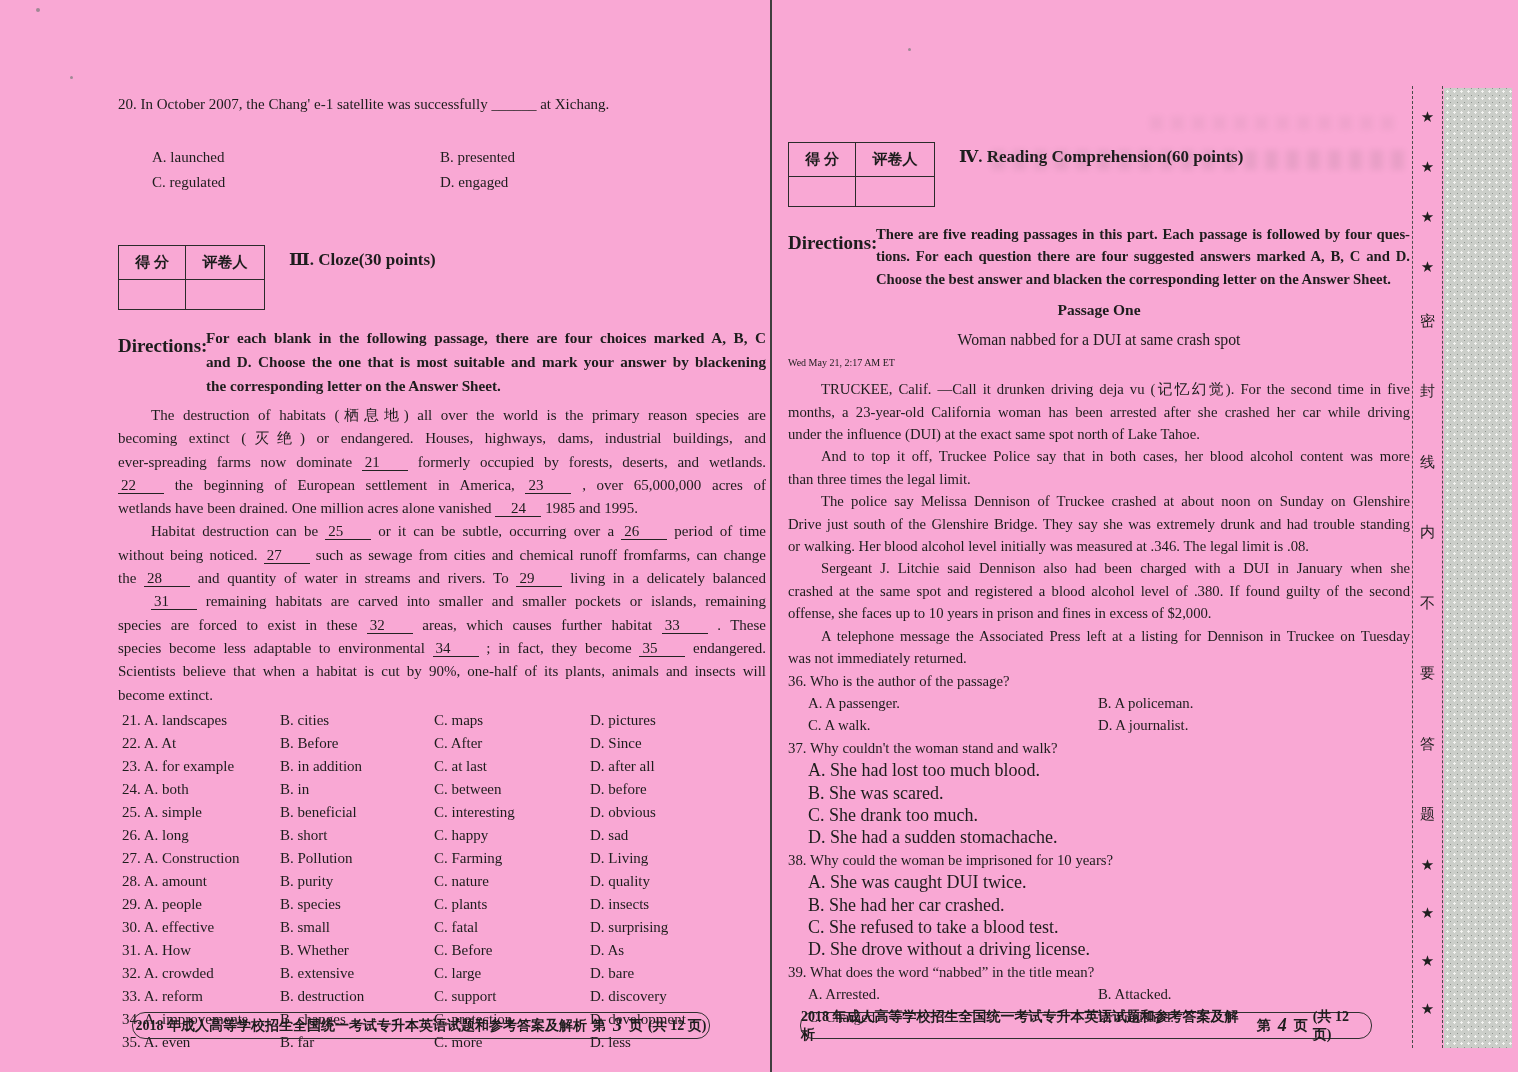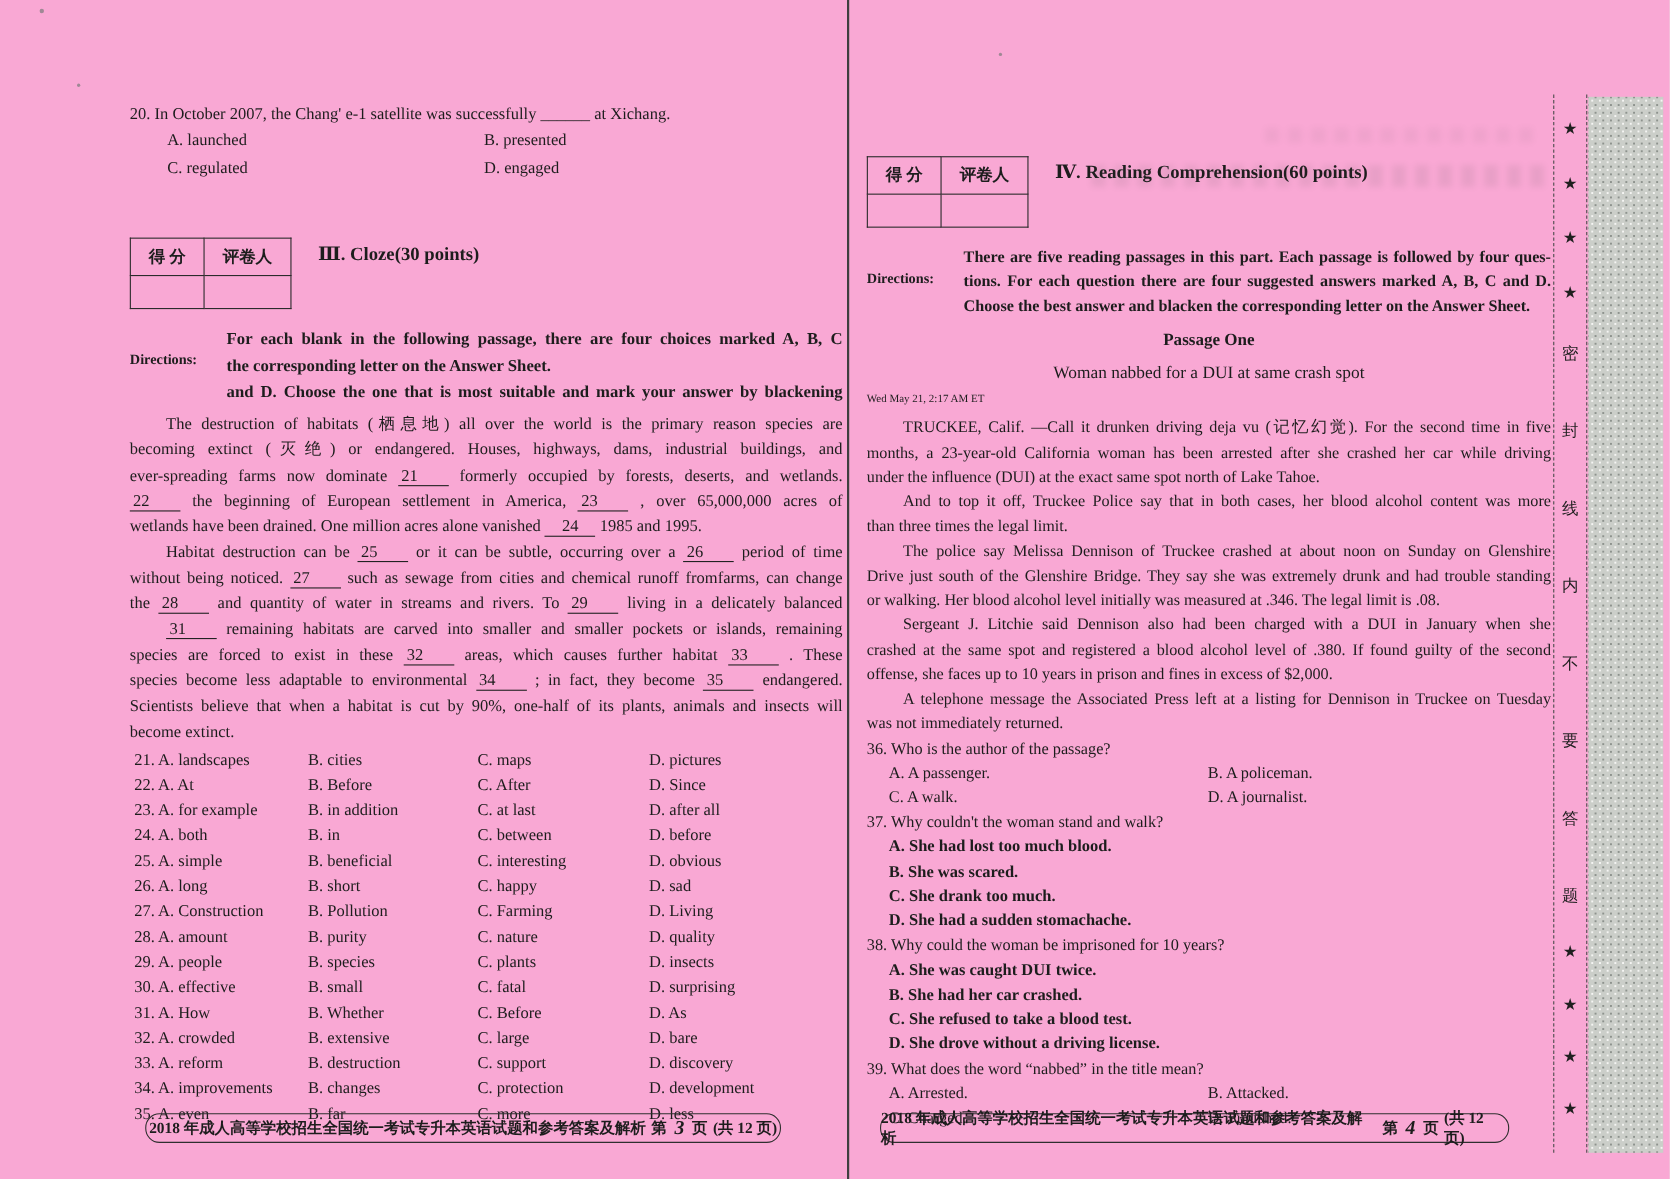--- a/index.html
+++ b/index.html
@@ -4,36 +4,36 @@
 <style>
   html,body{margin:0;padding:0;background:#e9e9e7;}
   .sheet{position:relative;width:1518px;height:1072px;background:#f9a8d4;overflow:hidden;
          font-family:"Liberation Serif","DejaVu Serif",serif;color:#1d1d1d;}
   .page{position:absolute;}
   .page-left{left:118px;top:92px;width:648px;}
   .page-right{left:788px;top:106px;width:622px;}
 
   
   .qline{font-size:15px;line-height:24px;}
-  .pairs{padding-left:34px;}
+  .pairs{padding-left:34px;margin-top:29px;}
   .pair{display:grid;grid-template-columns:288px 1fr;font-size:15px;line-height:25px;}
 
   
   .score-row{display:flex;align-items:center;margin-top:14px;}
   table.scorebox{border-collapse:collapse;margin-top:36px;}
   .scorebox td{border:1.6px solid #2b2b2b;text-align:center;font-size:15px;font-weight:bold;}
   .scorebox td.c1{width:64px;}
   .scorebox td.c2{width:76px;}
   .scorebox tr.h td{height:31px;}
   .scorebox tr.e td{height:27px;}
   .sec-title{font-weight:bold;font-size:17px;margin-left:24px;}
 
   
   .directions{position:relative;padding-left:88px;margin-top:16px;font-weight:bold;}
-  .dlabel{position:absolute;left:0;top:18px;font-size:13px;line-height:24px;text-align:right;}
+  .dlabel{position:absolute;left:0;top:8px;font-size:19px;line-height:24px;text-align:right;}
   .directions .pline{font-size:15.2px;line-height:24px;}
 
   
   .pline{font-size:15px;line-height:23.3px;}
   .pline.j{text-align:justify;text-align-last:justify;}
   .pline.i{padding-left:33px;}
   .page-right .pline{font-size:14.7px;line-height:22.4px;}
   .blank{display:inline-block;min-width:40px;padding:0 3px;text-align:center;
          border-bottom:1.4px solid #222;line-height:15px;}
 
@@ -41,21 +41,21 @@
   .cloze-grid{margin-top:2px;}
   .crow{display:grid;grid-template-columns:158px 154px 156px 1fr;padding-left:4px;
         font-size:15px;line-height:23px;}
 
   
   .passage-label{text-align:center;font-weight:bold;font-size:15.5px;margin-top:8px;line-height:24px;}
   .passage-title{text-align:center;font-weight:normal;font-size:15.8px;margin-top:6px;line-height:24px;}
   .dateline{font-size:10px;line-height:22px;}
   .paras{margin-top:4px;}
   .qhead{font-size:14.8px;line-height:22.4px;}
-  .qopt{padding-left:20px;font-size:15px;line-height:22.4px;font-weight:bold;}
+  .qopt{padding-left:20px;font-size:18px;line-height:22.4px;}
   .qpair{display:grid;grid-template-columns:290px 1fr;padding-left:20px;font-size:14.8px;line-height:22.4px;}
 
   
   .footer{position:absolute;top:1012px;height:27px;border:1.6px solid #2f2f2f;border-radius:13px;
           display:flex;align-items:center;justify-content:center;gap:5px;
           font-weight:bold;font-size:14px;box-sizing:border-box;}
   .footer-left{left:132px;width:578px;}
   .footer-right{left:800px;width:572px;}
   .footer .num{font-style:italic;font-size:18px;margin:0 2px;}
 
@@ -114,22 +114,22 @@
             </tr>
       </tbody>
         </table>
       <div class="sec-title">Ⅲ. Cloze(30 points)</div>
     </div>
 
     <div class="directions">
       <span class="dlabel">Directions:</span>
       <div>
           <div class="pline j">For each blank in the following passage, there are four choices marked A, B, C</div>
+          <div class="pline j">and D. Choose the one that is most suitable and mark your answer by blackening</div>
           <div class="pline">the corresponding letter on the Answer Sheet.</div>
-          <div class="pline j">and D. Choose the one that is most suitable and mark your answer by blackening</div>
         </div>
     </div>
 
     <div style="margin-top:6px;">
         <div class="pline j i">The destruction of habitats (栖息地) all over the world is the primary reason species are</div>
         <div class="pline j">becoming extinct (灭绝) or endangered. Houses, highways, dams, industrial buildings, and</div>
         <div class="pline j">ever-spreading farms now dominate <span class="blank">21</span> formerly occupied by forests, deserts, and wetlands.</div>
         <div class="pline j"><span class="blank">22</span> the beginning of European settlement in America, <span class="blank">23</span> , over 65,000,000 acres of</div>
         <div class="pline">wetlands have been drained. One million acres alone vanished <span class="blank">24</span> 1985 and 1995.</div>
         <div class="pline j i">Habitat destruction can be <span class="blank">25</span> or it can be subtle, occurring over a <span class="blank">26</span> period of time</div>

